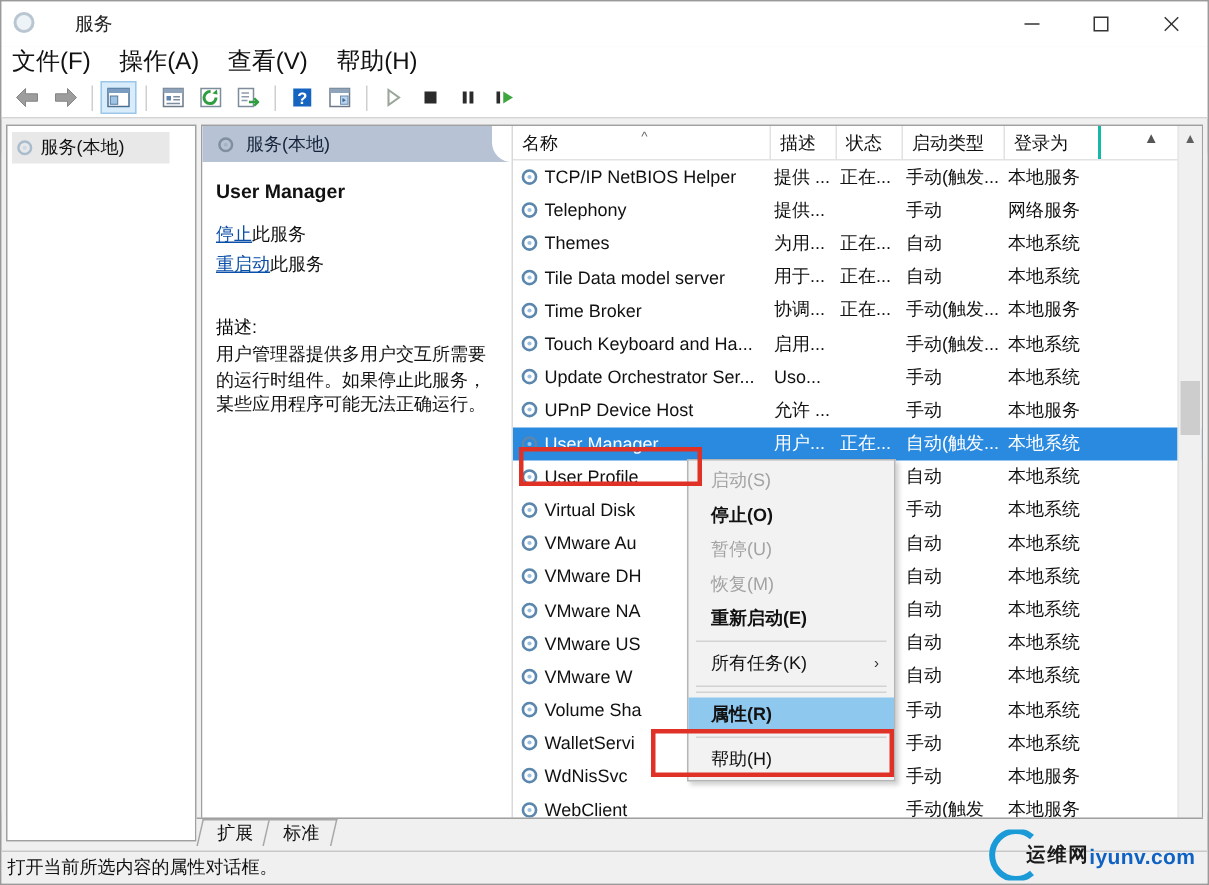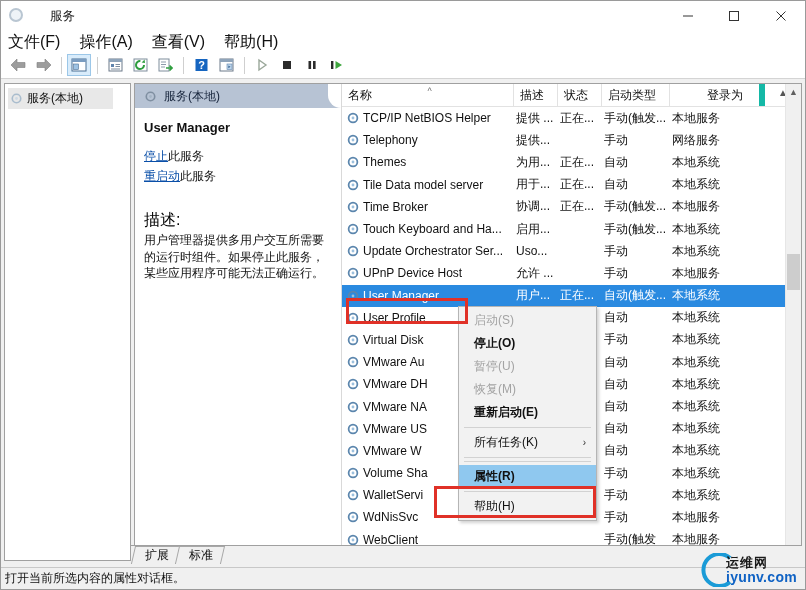--- a/index.html
+++ b/index.html
@@ -56,37 +56,37 @@
   .det-head{height:24px;background:#b7c3d4;display:flex;align-items:center;
             padding-left:9px;box-sizing:border-box;position:relative;}
   .det-head .gearsm{width:13px;height:13px;margin-right:7px;opacity:.75;}
   .det-head span{font-size:12px;color:#15233a;}
   .det-head:after{content:"";position:absolute;right:-1px;top:0;width:14px;height:24px;
                   background:#fff;border-bottom-left-radius:13px;}
   .det-body{padding:10px 10px 0 9px;}
   .svc-title{font-size:13px;font-weight:bold;color:#111;margin:2px 0 13px 0;}
   .lnkline{font-size:12px;color:#111;margin-bottom:4px;line-height:16px;}
   .lnk{color:#0a4fa8;text-decoration:underline;cursor:pointer;}
-  .desc-label{font-size:16px;margin-top:26px;margin-bottom:1px;}
+  .desc-label{font-size:12px;margin-top:26px;margin-bottom:1px;}
   .desc-text{font-size:12px;line-height:16.5px;color:#111;}
 
   
   .listwrap{flex:1;border-left:1px solid #d9d9d9;display:flex;flex-direction:column;
             position:relative;overflow:hidden;background:#fff;}
   .lhead{height:22px;display:flex;background:#fff;border-bottom:1px solid #e2e2e2;
          position:relative;flex:0 0 auto;}
   .lhcell{display:flex;align-items:center;font-size:12px;color:#111;
           border-right:1px solid #e2e2e2;box-sizing:border-box;padding-left:6px;
           position:relative;}
   .lhcell .sortcar{position:absolute;left:50%;top:2px;font-size:9px;color:#6a6a6a;}
   .c-name{width:172px;}
   .c-desc{width:44px;}
   .c-state{width:44px;}
   .c-start{width:68px;}
-  .c-logon{width:64px;border-right:6px solid #14b8a6;margin-left:31px;}
+  .c-logon{width:64px;border-right:2px solid #14b8a6;}
   .lhscroll{flex:1;display:flex;align-items:flex-start;justify-content:center;
             padding-top:3px;font-size:10px;color:#555;}
 
   .rows{position:relative;flex:1;overflow:hidden;}
   .row{height:22.2px;display:flex;align-items:center;box-sizing:border-box;}
   .row.sel{background:#2a8ae0;color:#fff;}
   .cell{font-size:12px;color:#111;box-sizing:border-box;overflow:hidden;
         white-space:nowrap;}
   .row.sel .cell{color:#fff;}
   .cell.name{width:172px;display:flex;align-items:center;padding-left:4px;}
@@ -129,21 +129,21 @@
        padding:0 9px 0 11px;font-size:12px;color:#111;background:#f0f0f0;
        border:1px solid #a7a7a7;border-bottom:none;
        transform:skewX(-13deg);margin-right:-2px;box-sizing:border-box;}
   .tab span{display:inline-block;transform:skewX(13deg);}
   .statusbar{position:absolute;left:0;right:0;bottom:0;height:22px;background:#f0f0f0;
              border-top:1px solid #c8c8c8;display:flex;align-items:center;
              padding-left:4px;font-size:12px;color:#111;box-sizing:border-box;}
 
   
   .wm{position:absolute;right:8px;bottom:2px;z-index:70;display:flex;align-items:center;}
-  .wm-txt{display:flex;flex-direction:column;line-height:1;margin-left:-14px;}
+  .wm-txt{display:flex;flex-direction:row;line-height:1;margin-left:-14px;}
   .wm-cn{font-size:13px;color:#1a1a1a;font-weight:bold;letter-spacing:1px;}
   .wm-en{font-size:14px;color:#0f62c4;font-weight:bold;letter-spacing:.3px;margin-top:1px;}
 </style>
 </head>
 <body>
 
 <div class="win">
 
   <div class="titlebar">
     <div class="title-ico">

